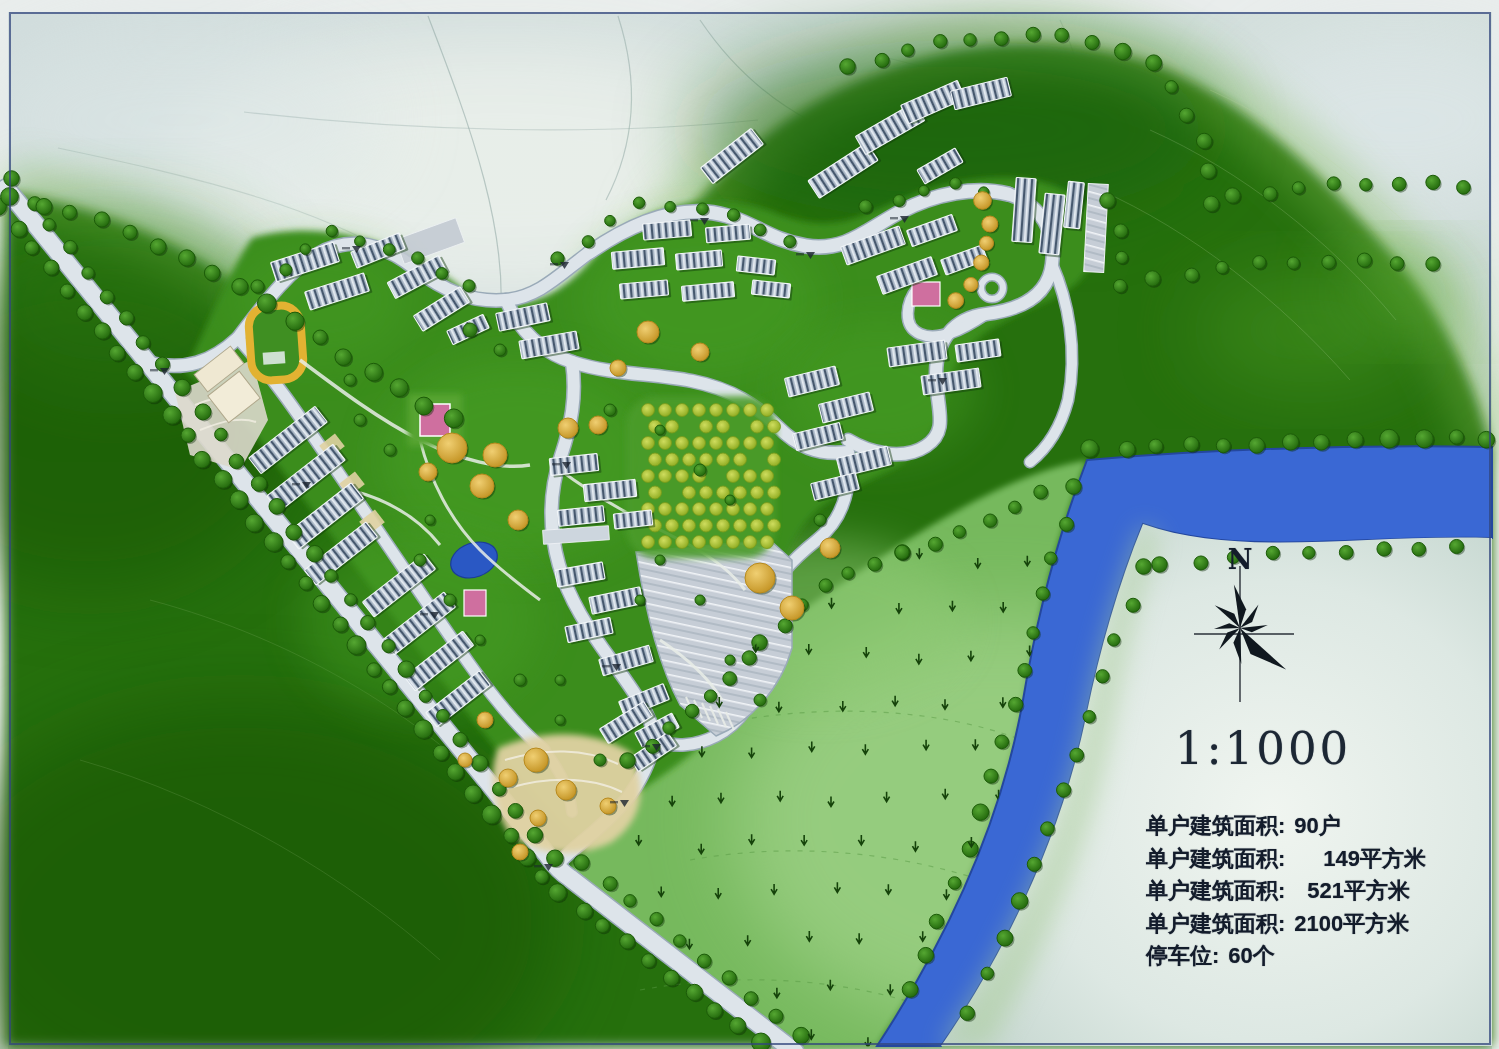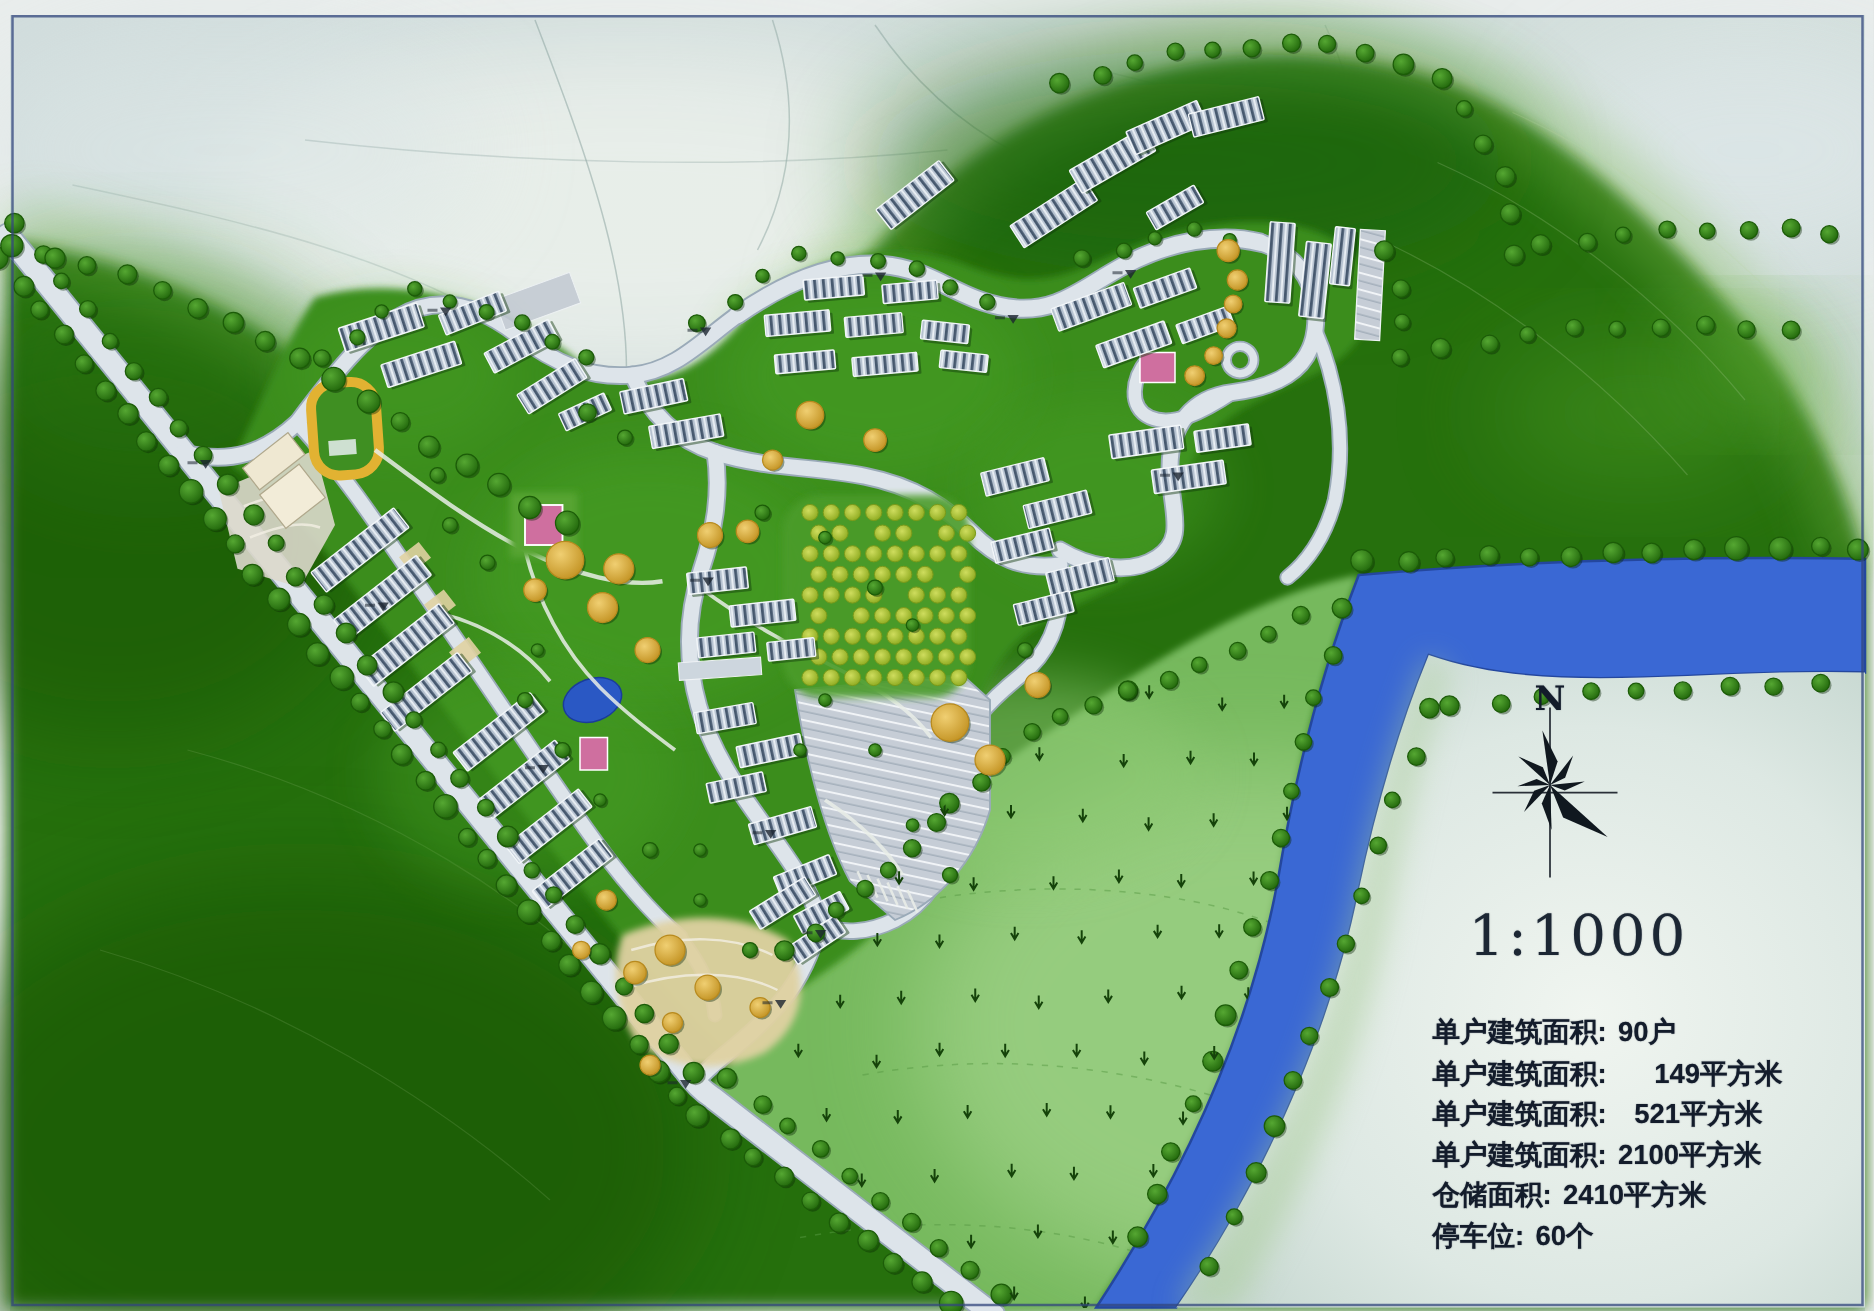--- a/index.html
+++ b/index.html
@@ -1236,19 +1236,16 @@
     <div class="ind-line">
       <span class="lab">单户建筑面积:</span><span class="val">149平方米</span>
     </div>
     <div class="ind-line">
       <span class="lab">单户建筑面积:</span><span class="val">521平方米</span>
     </div>
     <div class="ind-line">
       <span class="lab">单户建筑面积:</span><span class="val">2100平方米</span>
     </div>
     <div class="ind-line">
-      <span class="lab">仓储面积:</span><span class="val">2410平方米</span>
-    </div>
-    <div class="ind-line">
       <span class="lab">停车位:</span><span class="val">60个</span>
     </div>
   </div>
 </div>
 
 </body></html>

